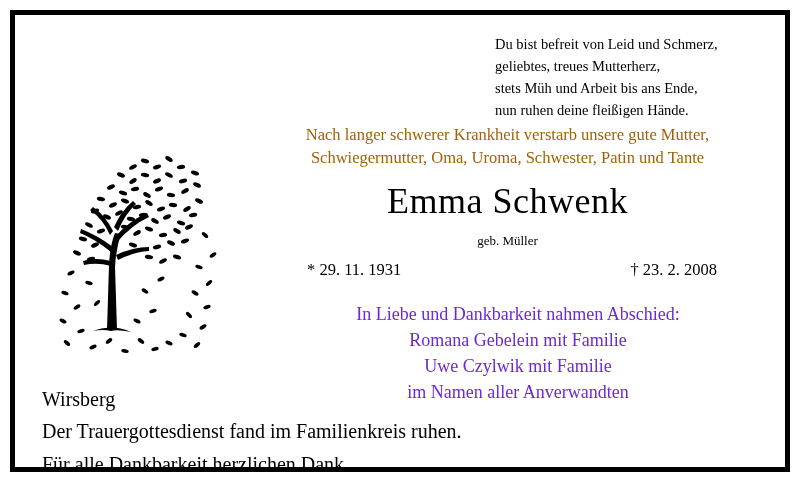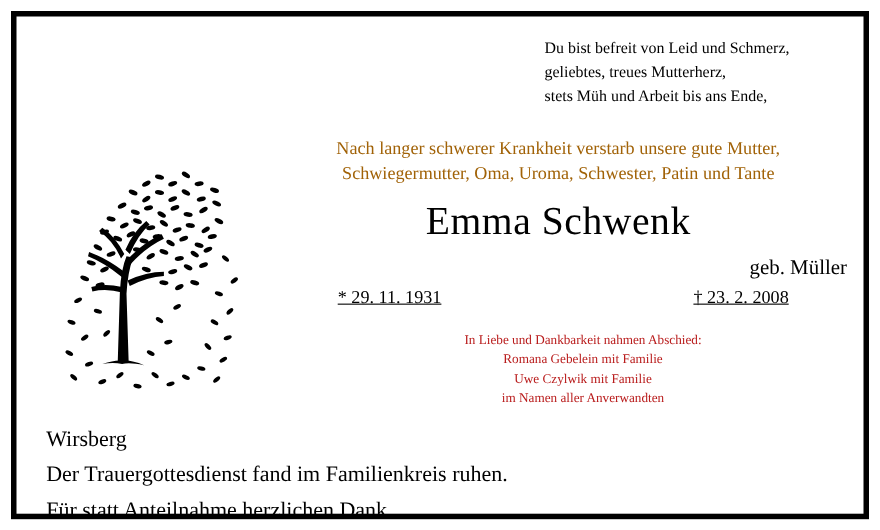--- a/index.html
+++ b/index.html
@@ -71,50 +71,49 @@
     letter-spacing: 0.5px;
     line-height: 1.05;
     color: #000;
     font-weight: normal;
   }
   .maiden {
     position: absolute;
     left: 230px;
     top: 218px;
     width: 525px;
-    text-align: right;
-    font-size: 19px;
+    text-align: center;
+    font-size: 13px;
     color: #000;
   }
 
   
   .dates {
     position: absolute;
     left: 250px;
     top: 245px;
     width: 500px;
     display: flex;
     justify-content: space-between;
     font-size: 16.5px;
     color: #000;
-    text-decoration: underline;
   }
   .dates .birth { padding-left: 42px; }
   .dates .death { padding-right: 48px; }
 
   
   .mourners {
     position: absolute;
-    left: 280px;
+    left: 268px;
     top: 286px;
     width: 470px;
     text-align: center;
-    font-size: 12px;
+    font-size: 18px;
     line-height: 1.45;
-    color: #b91c1c;
+    color: #6d28d9;
   }
 
   
   .bottom {
     position: absolute;
     left: 27px;
     top: 368px;
     width: 600px;
     text-align: left;
     font-size: 20px;
@@ -247,20 +246,21 @@
               <ellipse cx="60" cy="188" rx="3.8" ry="1.9" transform="rotate(-44 60 188)"></ellipse>
             </g>
           </g>
         </svg>
       </div>
 
       <div class="poem">
         <div>Du bist befreit von Leid und Schmerz,</div>
         <div>geliebtes, treues Mutterherz,</div>
         <div>stets Müh und Arbeit bis ans Ende,</div>
+        <div>nun ruhen deine fleißigen Hände.</div>
       </div>
 
       <div class="intro">
         <div>Nach langer schwerer Krankheit verstarb unsere gute Mutter,</div>
         <div>Schwiegermutter, Oma, Uroma, Schwester, Patin und Tante</div>
       </div>
 
       <div class="name">Emma Schwenk</div>
       <div class="maiden">geb. Müller</div>
 
@@ -272,18 +272,18 @@
       <div class="mourners">
         <div>In Liebe und Dankbarkeit nahmen Abschied:</div>
         <div>Romana Gebelein mit Familie</div>
         <div>Uwe Czylwik mit Familie</div>
         <div>im Namen aller Anverwandten</div>
       </div>
 
       <div class="bottom">
         <div>Wirsberg</div>
         <div>Der Trauergottesdienst fand im Familienkreis ruhen.</div>
-        <div>Für statt Anteilnahme herzlichen Dank.</div>
+        <div>Für alle Dankbarkeit herzlichen Dank.</div>
       </div>
 
     </div>
   </div>
 </div>
 
 </body></html>

